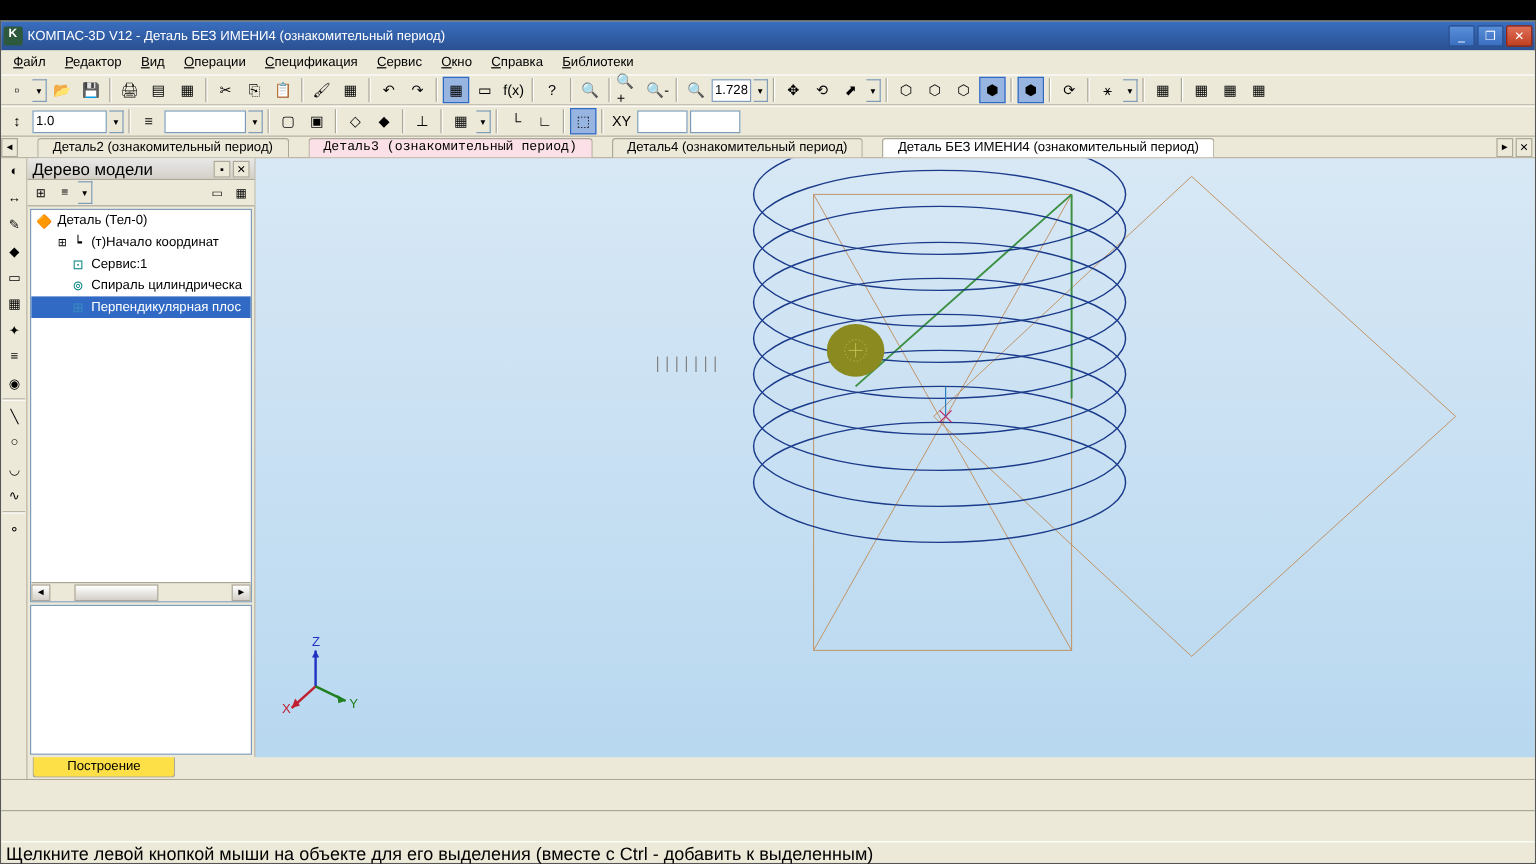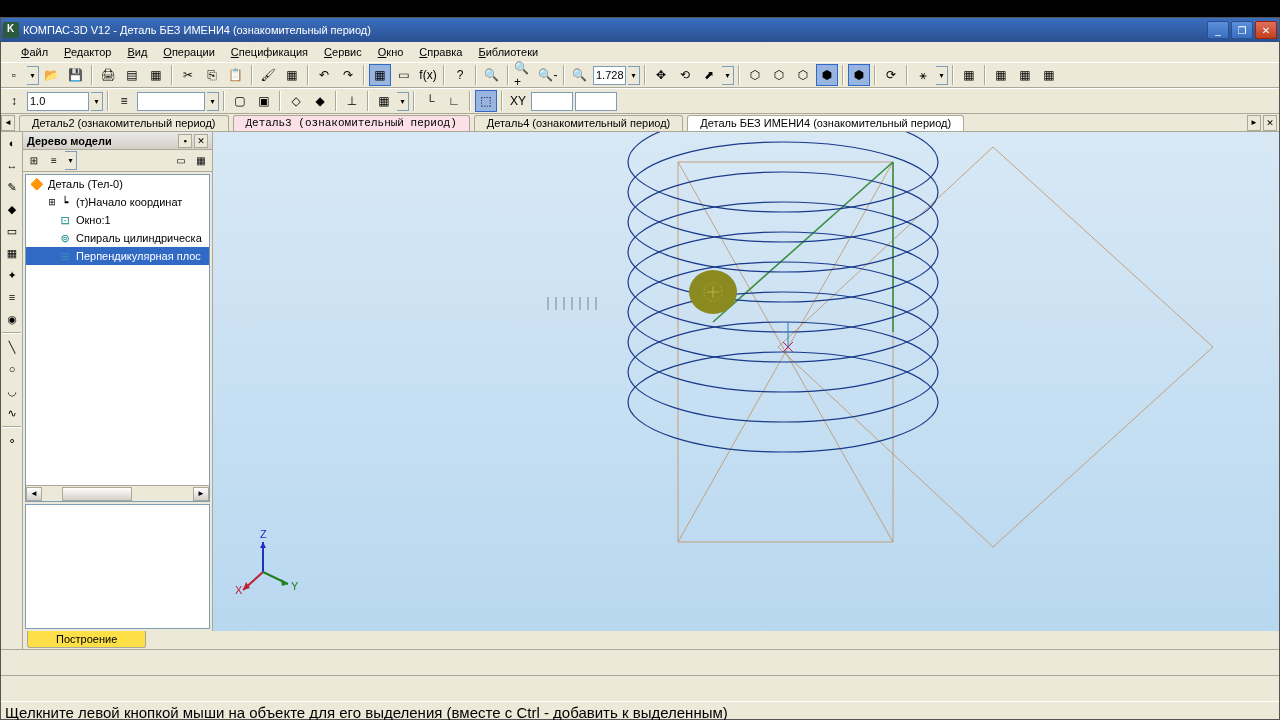--- a/index.html
+++ b/index.html
@@ -9,21 +9,21 @@
 
 .titlebar { height: 22px; background: linear-gradient(#3a6ec0, #2a5090); color: #fff; display: flex; align-items: center; padding: 12px 2px; font-size: 12px; }
 .titlebar .icon { width: 16px; height: 16px; background: #2d5a3d; margin-right: 4px; border-radius: 2px; position: relative; }
 .titlebar .icon::after { content: "K"; position: absolute; color: #fff; font-size: 10px; top: 1px; left: 4px; font-weight: bold; }
 .title-text { flex: 1; }
 .win-btns { display: flex; gap: 2px; }
 .win-btn { width: 22px; height: 18px; background: linear-gradient(#5a8fd8, #3a6ec0); border: 1px solid #2a5090; border-radius: 2px; display: flex; align-items: center; justify-content: center; color: #fff; font-size: 10px; cursor: pointer; }
 .win-btn.close { background: linear-gradient(#e0705a, #c04020); border-color: #a02000; }
 
 
-.menubar { height: 20px; background: #ece9d8; display: flex; align-items: center; padding: 0 2px; margin-left: 10px; }
+.menubar { height: 20px; background: #ece9d8; display: flex; align-items: center; padding: 0 2px; }
 .menu-item { padding: 2px 8px; cursor: pointer; }
 .menu-item:first-letter { text-decoration: underline; }
 
 
 .toolbar-row { height: 26px; background: #ece9d8; border-top: 1px solid #fff; border-bottom: 1px solid #aca899; display: flex; align-items: center; padding: 0 2px; gap: 2px; }
 .tb-btn { width: 22px; height: 22px; border: 1px solid transparent; display: flex; align-items: center; justify-content: center; cursor: pointer; font-size: 12px; }
 .tb-btn.active { border-color: #316ac5; background: #98b5e2; }
 .tb-sep { width: 2px; height: 20px; border-left: 1px solid #aca899; border-right: 1px solid #fff; margin: 0 2px; }
 .tb-input { width: 50px; height: 19px; border: 1px solid #7f9db9; background: #fff; padding: 0 2px; font-size: 11px; }
 .tb-dropdown { width: 12px; height: 19px; border: 1px solid #7f9db9; border-left: none; background: #ece9d8; display: flex; align-items: center; justify-content: center; font-size: 8px; cursor: pointer; }
@@ -33,33 +33,33 @@
 
 
 .left-toolbar { width: 22px; background: #ece9d8; display: flex; flex-direction: column; border-right: 1px solid #aca899; }
 .vtb-btn { width: 20px; height: 20px; margin: 1px; border: 1px solid transparent; display: flex; align-items: center; justify-content: center; cursor: pointer; font-size: 11px; }
 .vtb-sep { height: 2px; border-top: 1px solid #aca899; border-bottom: 1px solid #fff; margin: 2px 1px; }
 
 
 .tab-row { height: 18px; background: #ece9d8; display: flex; align-items: center; border-bottom: 1px solid #aca899; position: relative; }
 .tab-scroll-btn { width: 14px; height: 16px; background: #ece9d8; border: 1px solid #aca899; display: flex; align-items: center; justify-content: center; font-size: 8px; cursor: pointer; }
 .tab-close-btn { width: 14px; height: 16px; background: #ece9d8; border: 1px solid #aca899; display: flex; align-items: center; justify-content: center; font-size: 9px; cursor: pointer; position: absolute; right: 2px; }
-.doc-tab { height: 16px; padding: 0 12px; background: #ece9d8; border: 1px solid #aca899; border-bottom: none; margin-left: 4px; display: flex; align-items: center; cursor: pointer; border-radius: 3px 3px 0 0; font-size: 11px; }
+.doc-tab { height: 16px; padding: 0 12px; background: #ece9d8; border: 1px solid #aca899; border-bottom: none; margin-left: 16px; display: flex; align-items: center; cursor: pointer; border-radius: 3px 3px 0 0; font-size: 11px; }
 .doc-tab.pink { background: #fce0e8; font-family: Liberation Mono, monospace; }
 .doc-tab.active { background: #fff; font-weight: normal; }
 
 
 .main-content { flex: 1; display: flex; flex-direction: column; }
 
 .content-row { flex: 1; display: flex; }
 
 
 .tree-panel { width: 190px; background: #ece9d8; border-right: 1px solid #aca899; display: flex; flex-direction: column; }
 .tree-header { height: 18px; background: linear-gradient(#e8e8e8, #d4d0c8); border-bottom: 1px solid #aca899; display: flex; align-items: center; padding: 0 4px; }
-.tree-header-text { flex: 1; font-weight: bold; font-size: 11px; }
+.tree-header-text { flex: 1; font-weight: normal; font-size: 14px; }
 .tree-header-btn { width: 14px; height: 14px; border: 1px solid #aca899; background: #ece9d8; margin-left: 2px; display: flex; align-items: center; justify-content: center; font-size: 9px; cursor: pointer; }
 .tree-toolbar { height: 22px; background: #ece9d8; border-bottom: 1px solid #aca899; display: flex; align-items: center; padding: 0 2px; gap: 2px; }
 .tree-tb-btn { width: 18px; height: 18px; border: 1px solid transparent; display: flex; align-items: center; justify-content: center; cursor: pointer; font-size: 10px; }
 .tree-content { flex: 1; background: #fff; border: 1px solid #7f9db9; margin: 2px; overflow: hidden; position: relative; }
 .tree-item { display: flex; align-items: center; padding: 2px 4px; cursor: pointer; white-space: nowrap; }
 .tree-item.selected { background: #316ac5; color: #fff; }
 .tree-indent { width: 16px; display: inline-block; }
 .tree-expander { width: 12px; display: inline-flex; align-items: center; justify-content: center; font-size: 9px; cursor: pointer; }
 .tree-icon { width: 14px; height: 14px; margin-right: 4px; display: inline-flex; align-items: center; justify-content: center; }
 .tree-scroll { height: 16px; background: #ece9d8; border-top: 1px solid #aca899; display: flex; align-items: center; position: absolute; bottom: 0; left: 0; right: 0; }
@@ -260,21 +260,21 @@
             <div class="tree-item">
               <span class="tree-indent"></span>
               <span class="tree-expander">⊞</span>
               <span class="tree-icon">┕</span>
               <span>(т)Начало координат</span>
             </div>
             <div class="tree-item">
               <span class="tree-indent"></span>
               <span class="tree-expander"></span>
               <span class="tree-icon" style="color:#008080">⊡</span>
-              <span>Окно:1</span>
+              <span>Сервис:1</span>
             </div>
             <div class="tree-item">
               <span class="tree-indent"></span>
               <span class="tree-expander"></span>
               <span class="tree-icon" style="color:#008080">⊚</span>
               <span>Спираль цилиндрическа</span>
             </div>
             <div class="tree-item selected">
               <span class="tree-indent"></span>
               <span class="tree-expander"></span>

